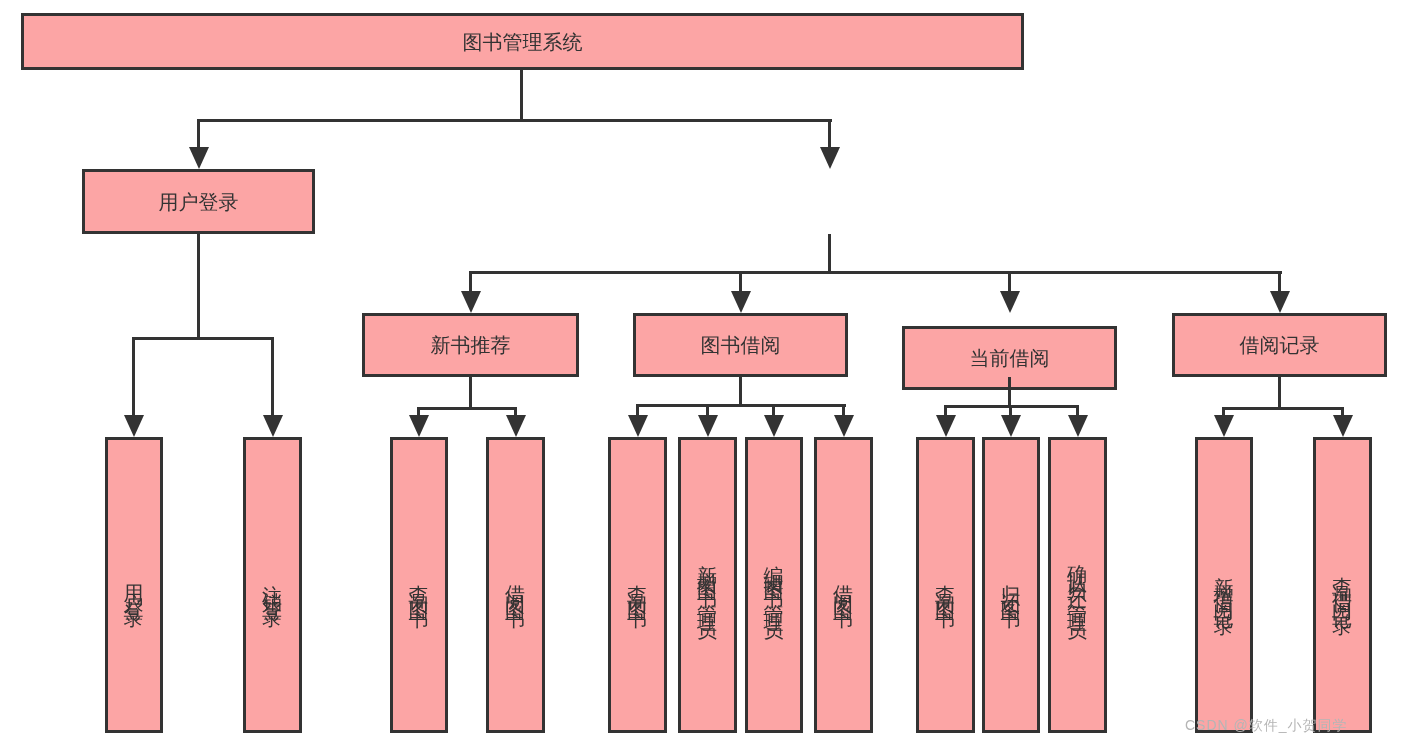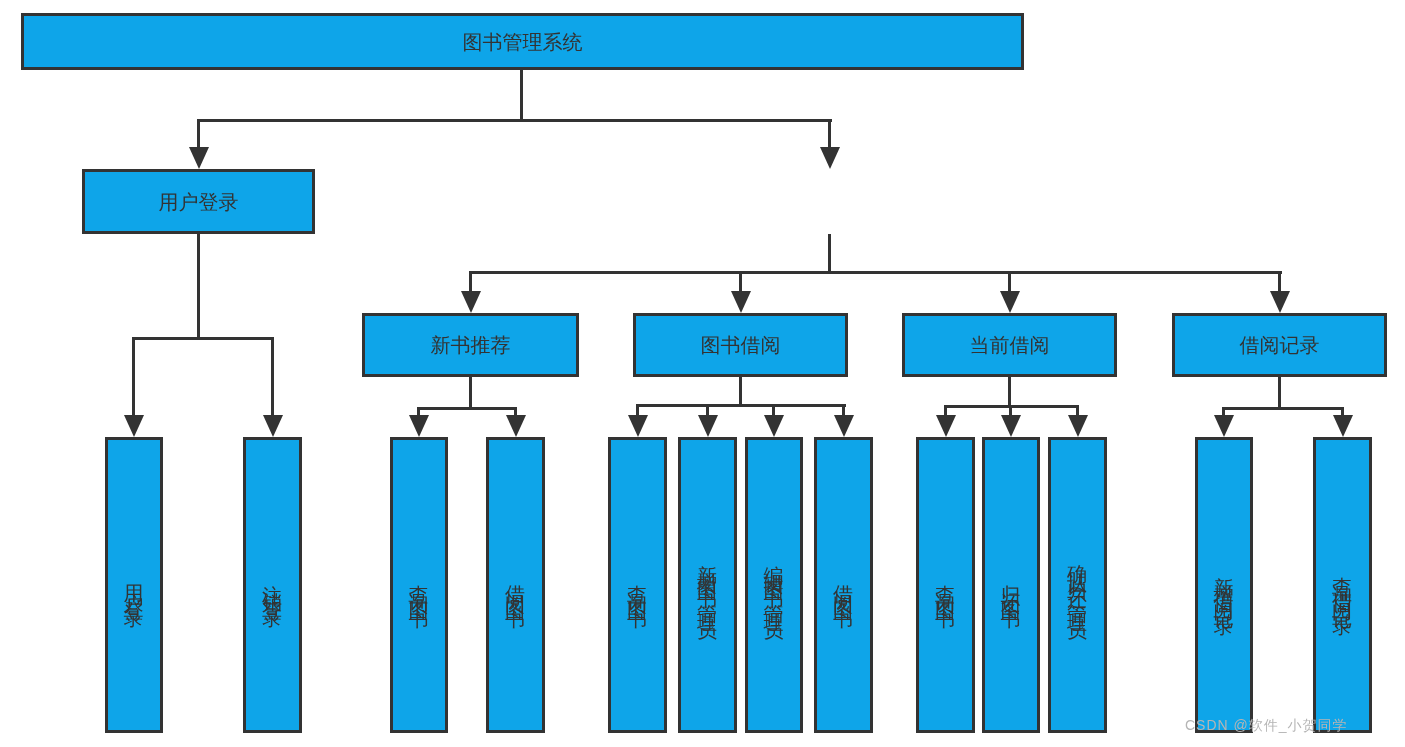--- a/index.html
+++ b/index.html
@@ -8,21 +8,21 @@
     width: 1405px;
     height: 747px;
     background: #ffffff;
     font-family: "Liberation Sans", "DejaVu Sans", sans-serif;
     overflow: hidden;
   }
   .box {
     position: absolute;
     box-sizing: border-box;
     border: 3px solid #333333;
-    background: #0ea5e9;
+    background: #fca5a5;
     color: #333333;
     display: flex;
     align-items: center;
     justify-content: center;
     font-size: 20px;
     line-height: 1.1;
     text-align: center;
   }
   .vbox {
     writing-mode: vertical-rl;
@@ -85,21 +85,21 @@
   <div class="arrowhead" style="left:461px; top:291px;"></div>
   <div class="vline" style="left:739px; top:273px; height:20px;"></div>
   <div class="arrowhead" style="left:731px; top:291px;"></div>
   <div class="vline" style="left:1008px; top:273px; height:20px;"></div>
   <div class="arrowhead" style="left:1000px; top:291px;"></div>
   <div class="vline" style="left:1278px; top:273px; height:20px;"></div>
   <div class="arrowhead" style="left:1270px; top:291px;"></div>
 
   <div class="box" style="left:362px; top:313px; width:217px; height:64px;">新书推荐</div>
   <div class="box" style="left:633px; top:313px; width:215px; height:64px;">图书借阅</div>
-  <div class="box" style="left:902px; top:313px; width:215px; height:64px;">当前借阅</div>
+  <div class="box" style="left:902px; top:326px; width:215px; height:64px;">当前借阅</div>
   <div class="box" style="left:1172px; top:313px; width:215px; height:64px;">借阅记录</div>
 
   <div class="vline" style="left:469px; top:377px; height:33px;"></div>
   <div class="hline" style="left:417px; top:407px; width:100px;"></div>
   <div class="vline" style="left:417px; top:409px; height:8px;"></div>
   <div class="arrowhead" style="left:409px; top:415px;"></div>
   <div class="vline" style="left:514px; top:409px; height:8px;"></div>
   <div class="arrowhead" style="left:506px; top:415px;"></div>
 
   <div class="vline" style="left:739px; top:377px; height:30px;"></div>

